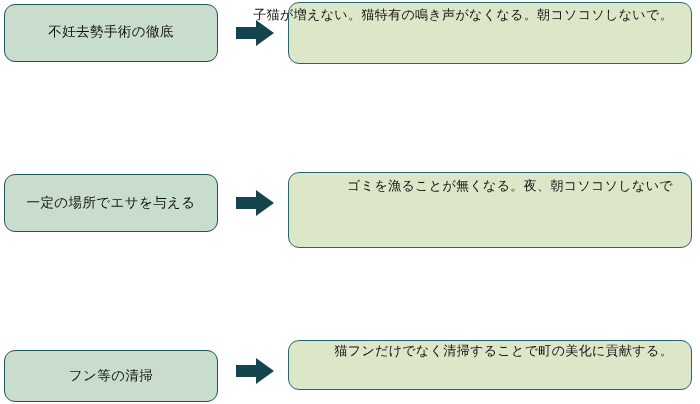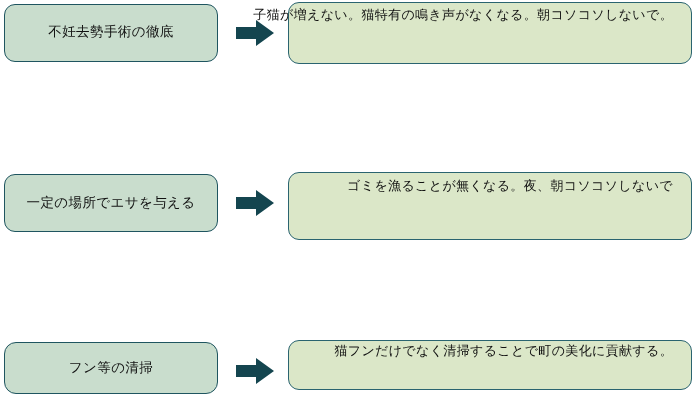--- a/index.html
+++ b/index.html
@@ -112,27 +112,27 @@
 
   <div class="flow-row" style="top:86px;height:60px;">
     <div class="cause-box" style="top:88px;height:58px;">
       <span class="cause-text">一定の場所でエサを与える</span>
     </div>
     <div class="arrow-wrap" style="top:88px;height:58px;">
       <svg class="arrow-icon" viewBox="0 0 38 30" aria-hidden="true">
         <polygon points="0,9 20,9 20,2 38,15 20,28 20,21 0,21" fill="#14454f"></polygon>
       </svg>
     </div>
-    <div class="effect-box" style="top:86px;height:68px;">
+    <div class="effect-box" style="top:86px;height:76px;">
       <span class="effect-line">ゴミを漁ることが無くなる。夜、朝コソコソしないで</span>
     </div>
   </div>
 
   <div class="flow-row" style="top:170px;height:60px;">
-    <div class="cause-box" style="top:172px;height:52px;border-radius:12px;">
+    <div class="cause-box" style="top:180px;height:52px;">
       <span class="cause-text">フン等の清掃</span>
     </div>
     <div class="arrow-wrap" style="top:172px;height:58px;">
       <svg class="arrow-icon" viewBox="0 0 38 30" aria-hidden="true">
         <polygon points="0,9 20,9 20,2 38,15 20,28 20,21 0,21" fill="#14454f"></polygon>
       </svg>
     </div>
     <div class="effect-box single" style="top:170px;height:50px;">
       <span class="effect-line">猫フンだけでなく清掃することで町の美化に貢献する。</span>
     </div>

